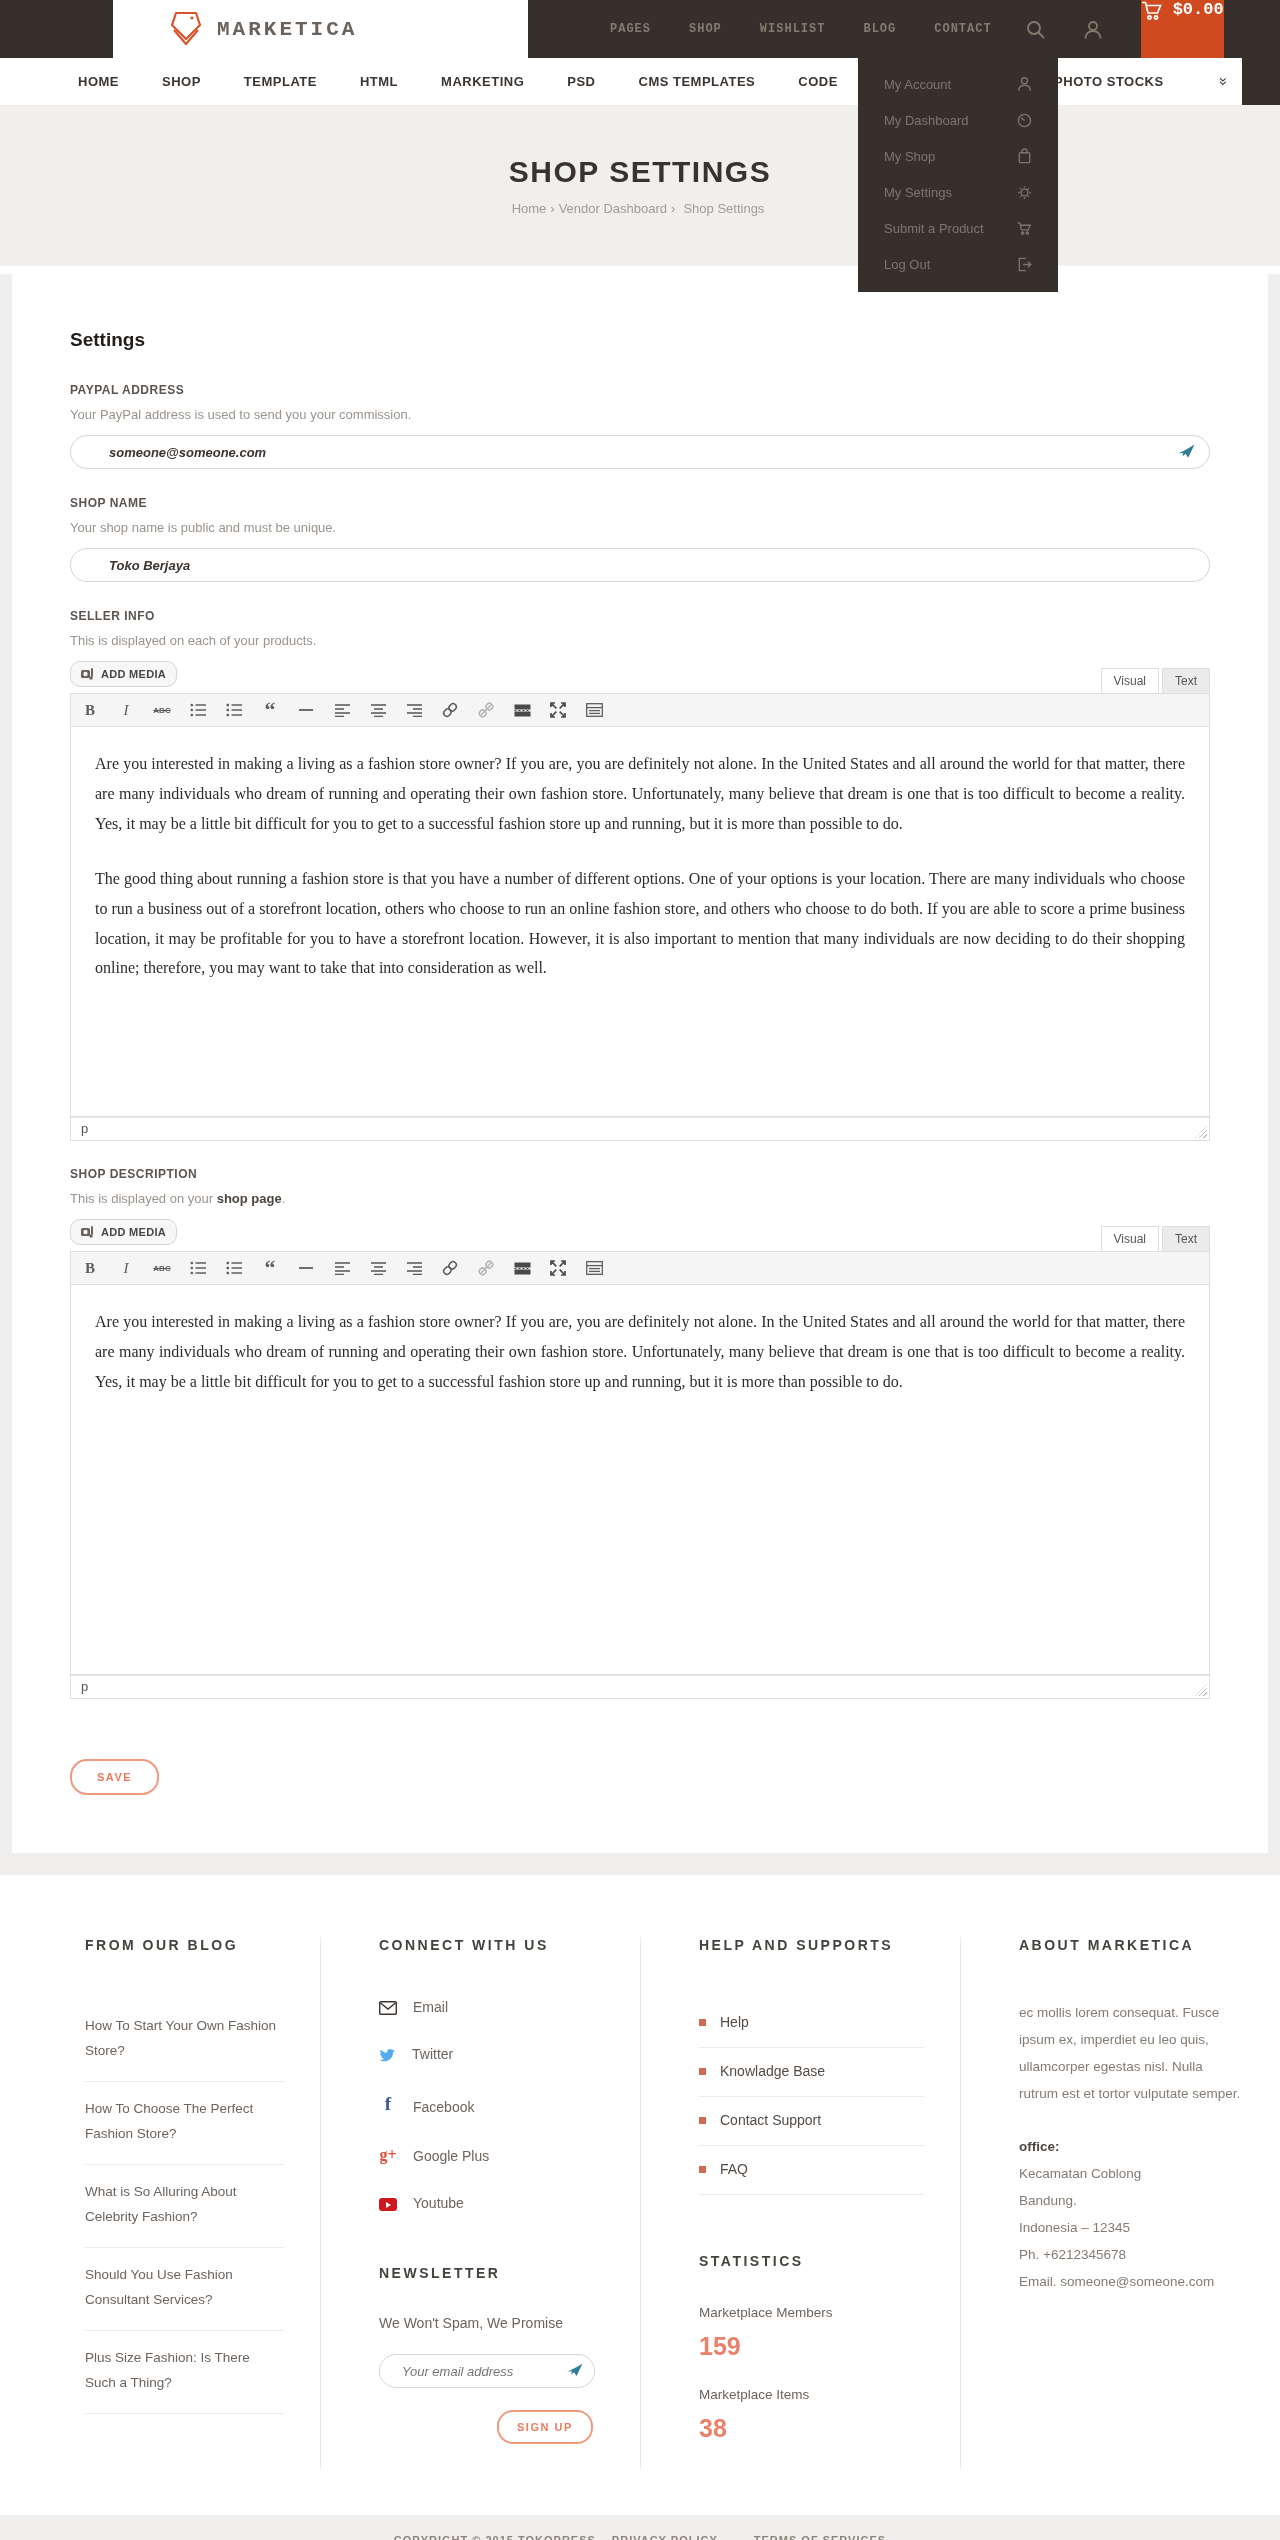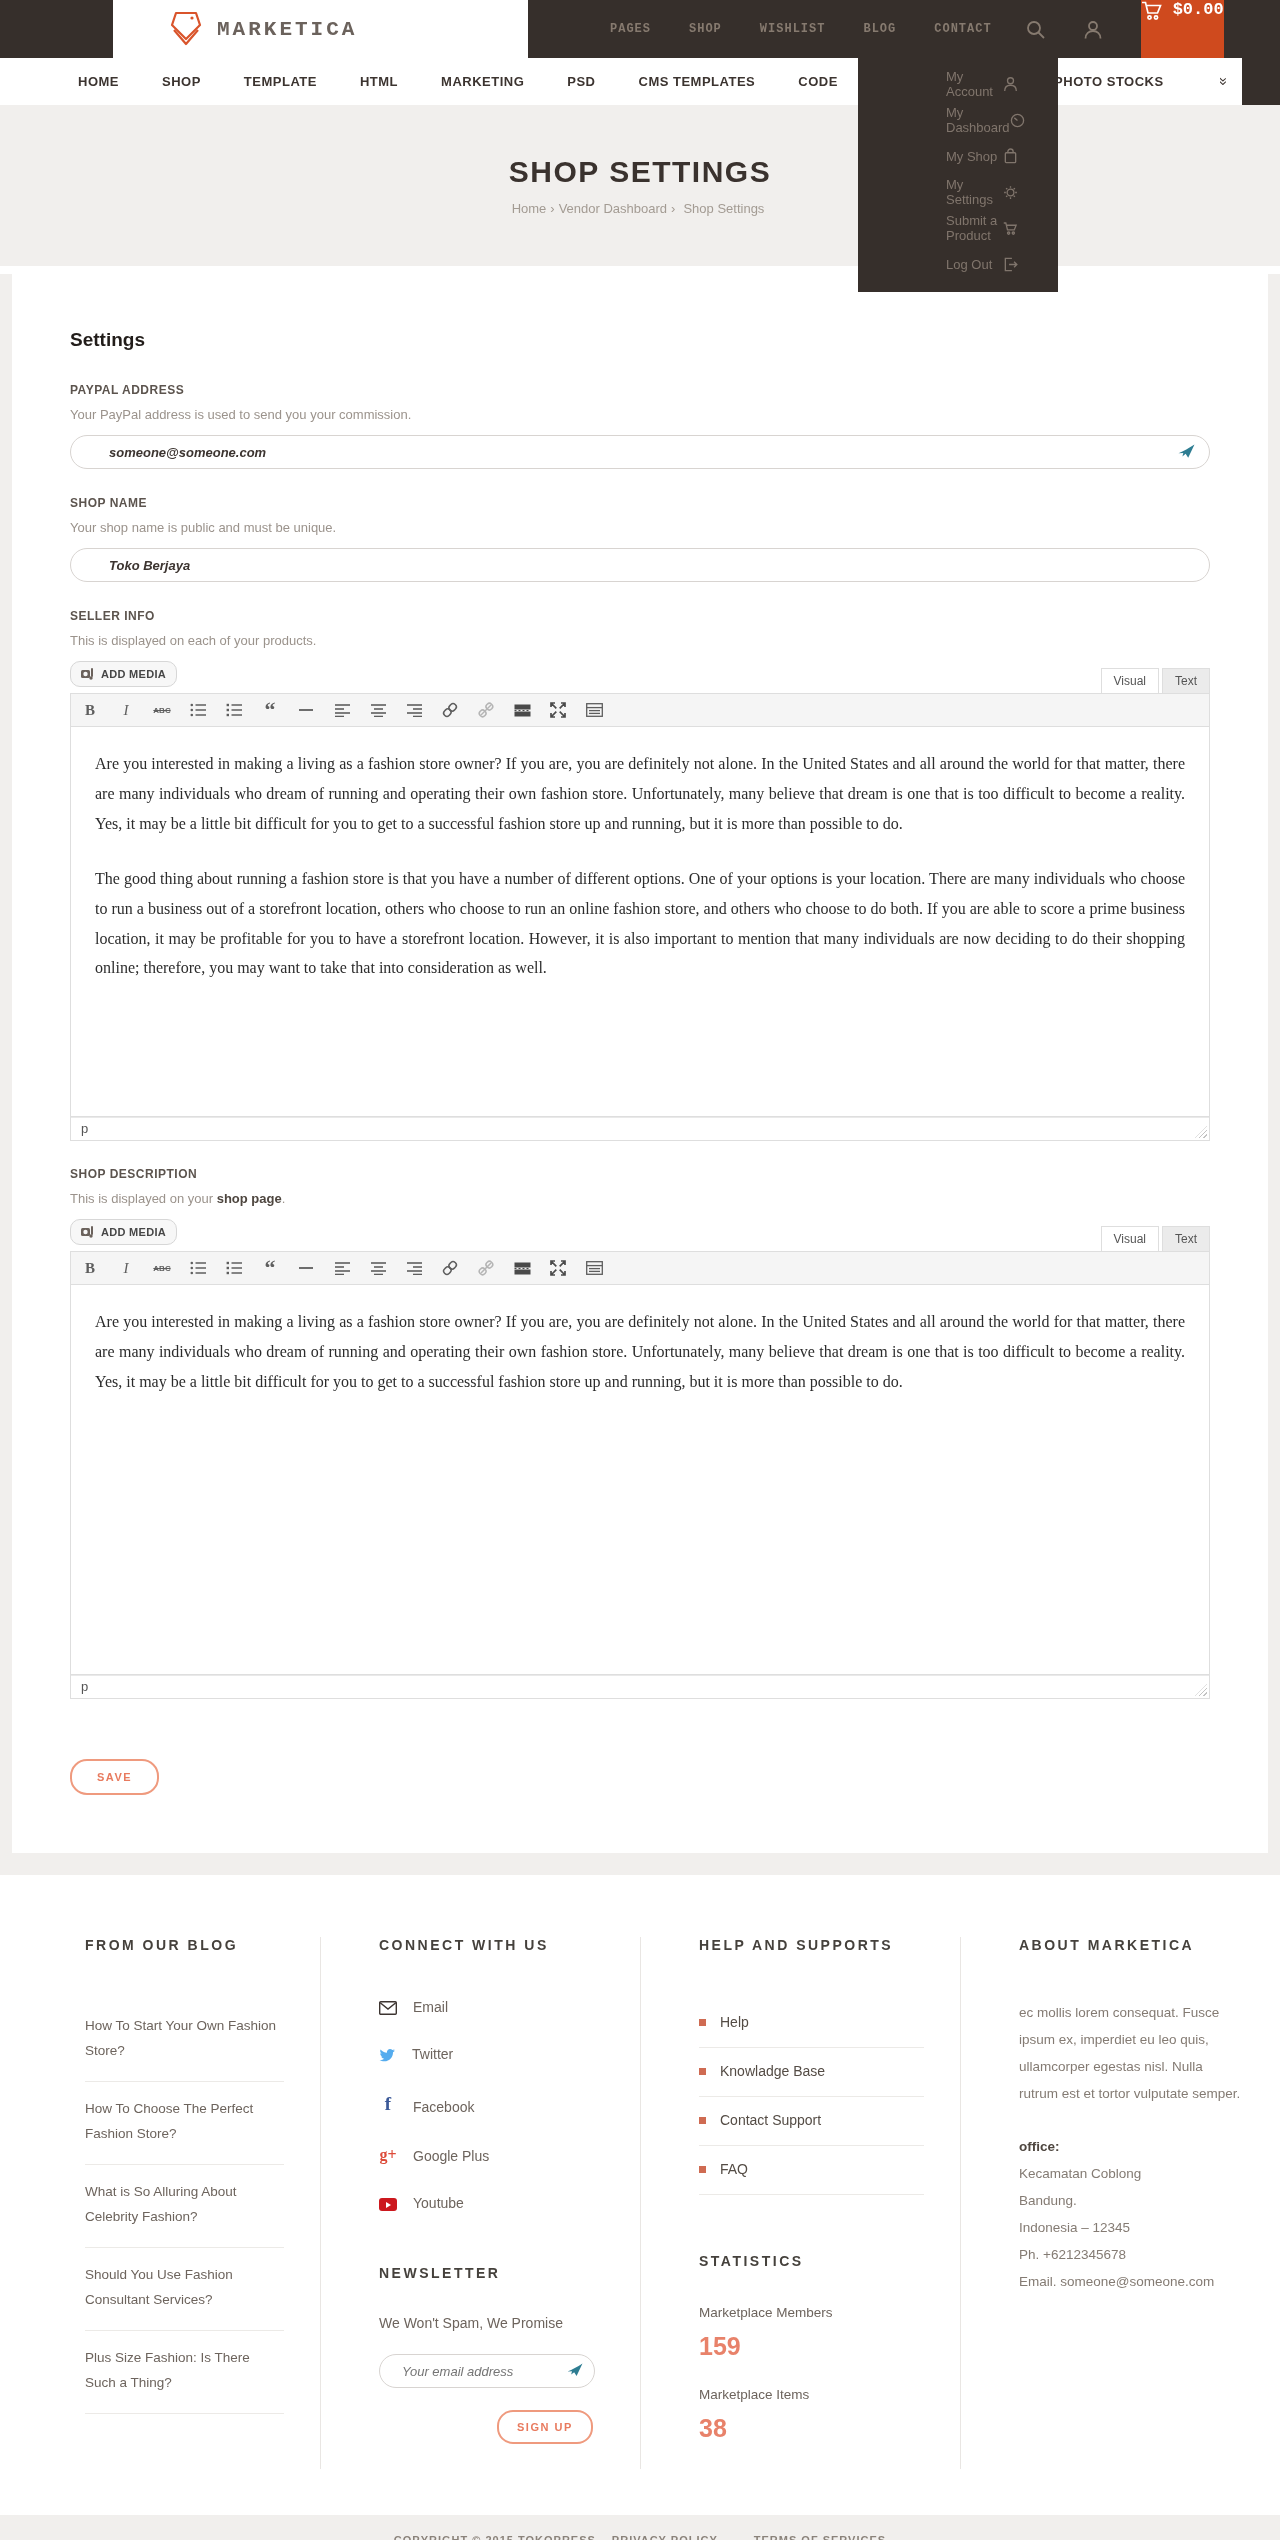--- a/index.html
+++ b/index.html
@@ -23,21 +23,21 @@
   .subnav-left { display:flex; gap:43px; }
   .subnav a { font-size:13px; font-weight:bold; letter-spacing:.5px; color:#3c3430; text-decoration:none; }
   .subnav-right { margin-left:auto; display:flex; align-items:center; gap:56px; padding-right:14px; }
   .dbl-chevron { font-size:15px; color:#3c3430; display:inline-block; transform:rotate(90deg); line-height:1; }
   .subnav-dark-cap { position:absolute; right:0; top:0; width:38px; height:47px; background:#362f2b; }
 
   
   .dropdown { position:absolute; left:858px; top:58px; width:200px; background:#362f2b; z-index:40;
               padding:8px 0 10px; }
   .dd-item { height:36px; display:flex; align-items:center; justify-content:space-between;
-             padding:0 40px; cursor:pointer;margin-left:48px; }
+             padding:0 26px; cursor:pointer; }
   .dd-item span.lbl { font-size:13px; color:#80756c; }
   .dd-item svg { stroke:#80756c; }
 
   
   .hero { background:#f1efed; text-align:center; padding:50px 0 50px; }
   .hero h1 { font-size:30px; letter-spacing:1.5px; color:#3a322e; font-weight:bold; }
   .breadcrumb { margin-top:12px; font-size:13px; color:#a39b93; }
   .breadcrumb span { margin:0 4px; }
 
   

